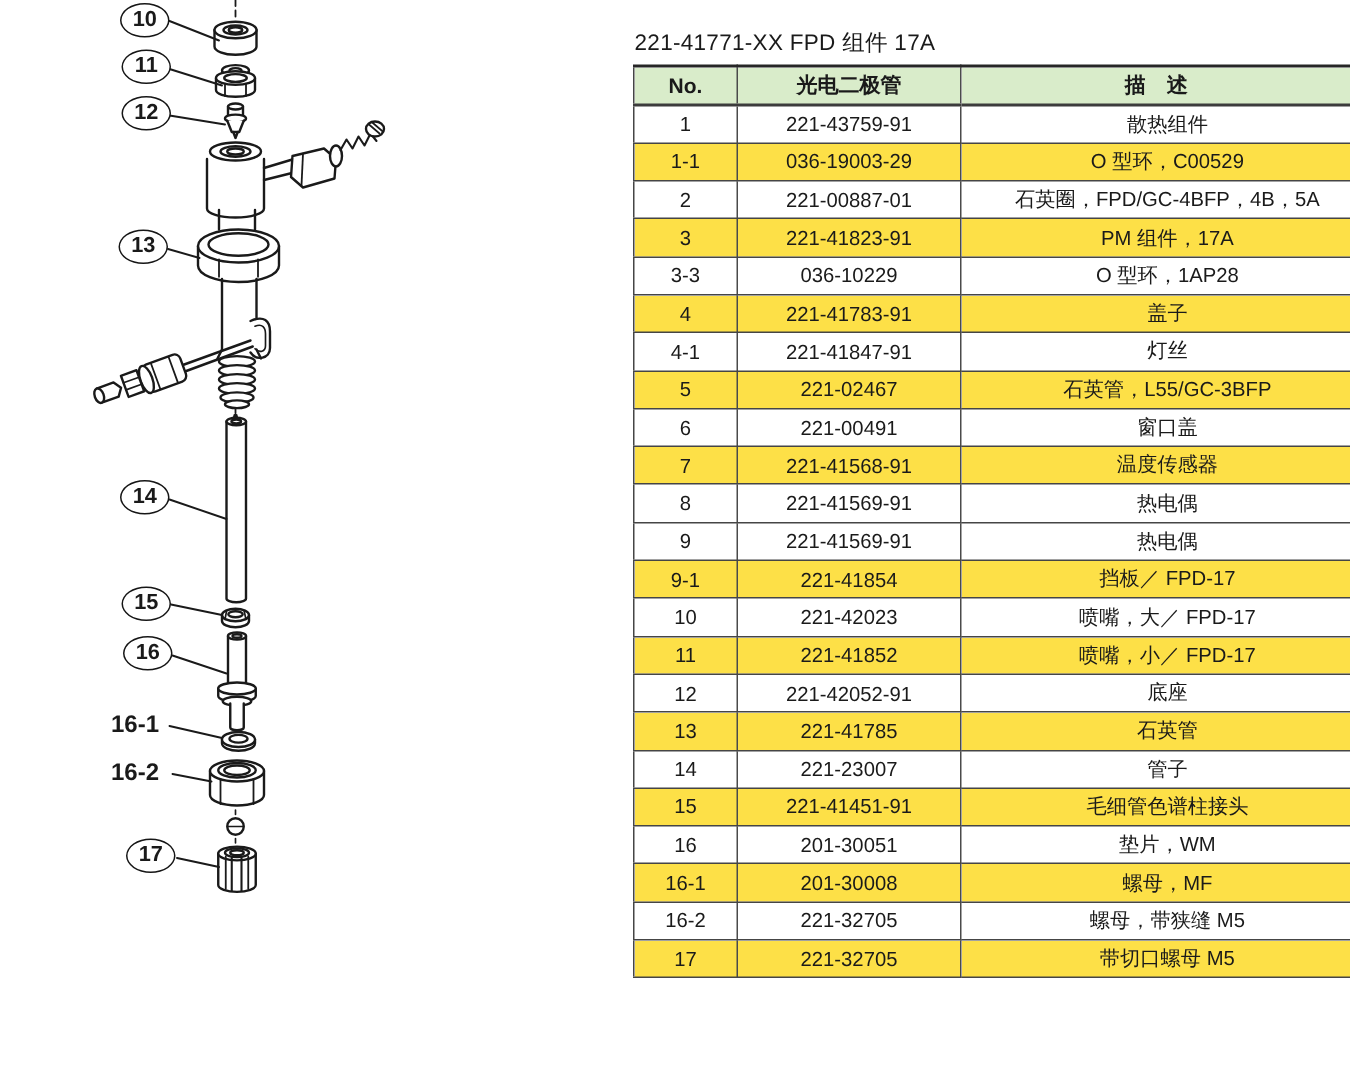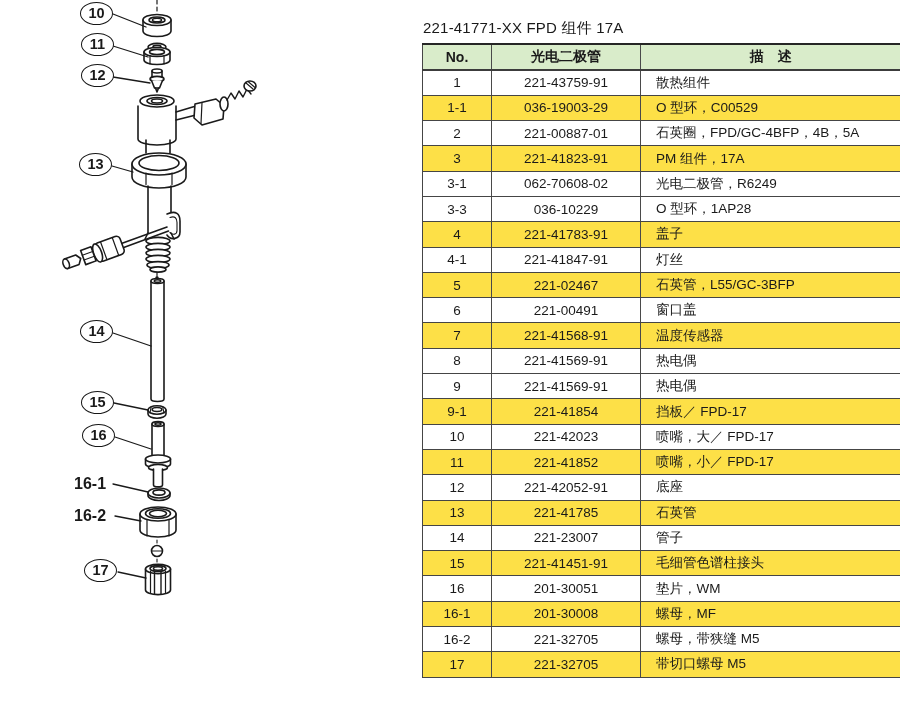--- a/index.html
+++ b/index.html
@@ -23,21 +23,21 @@
               border-top:2.5px solid #262626;border-left:1.5px solid #454545;}
   col.c-no{width:69px;} col.c-part{width:149px;} col.c-desc{width:260px;}
   th,td{box-sizing:border-box;border-bottom:1.6px solid #454545;
         font-size:13.5px;overflow:hidden;white-space:nowrap;padding:0;}
   th{height:26px;background:#d9ecca;font-weight:bold;font-size:14px;
      text-align:center;border-bottom:2px solid #3c3c3c;}
   tbody tr{height:25.3px;background:#ffffff;}
   tbody tr.alt{background:#fde047;}
   th:nth-child(-n+2),td:nth-child(-n+2){border-right:1.3px solid #4a4a4a;}
   td:nth-child(1),td:nth-child(2){text-align:center;}
-  td:nth-child(3){text-align:left;padding-left:15px;}
+  td:nth-child(3){text-align:center;padding-left:15px;}
 </style>
 </head>
 <body>
 
 <div class="diagram">
   <svg width="420" height="718" viewBox="0 0 420 718">
     <g stroke="#1a1a1a" fill="none" stroke-width="1.6" stroke-linecap="round" stroke-linejoin="round">
 
       <path d="M157 0 v12" stroke-dasharray="4 3" stroke-width="1.2"></path>
 
@@ -229,25 +229,20 @@
           <td>2</td>
           <td>221-00887-01</td>
           <td>石英圈，FPD/GC-4BFP，4B，5A</td>
         </tr>
         <tr class="alt">
           <td>3</td>
           <td>221-41823-91</td>
           <td>PM 组件，17A</td>
         </tr>
         <tr>
-          <td>3-1</td>
-          <td>062-70608-02</td>
-          <td>光电二极管，R6249</td>
-        </tr>
-        <tr>
           <td>3-3</td>
           <td>036-10229</td>
           <td>O 型环，1AP28</td>
         </tr>
         <tr class="alt">
           <td>4</td>
           <td>221-41783-91</td>
           <td>盖子</td>
         </tr>
         <tr>

